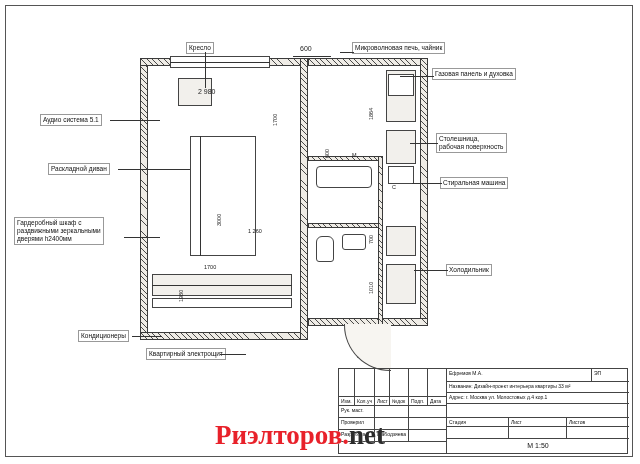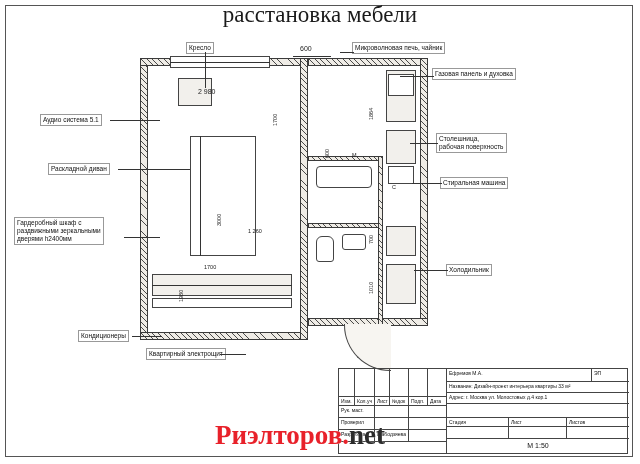--- a/index.html
+++ b/index.html
@@ -81,21 +81,20 @@
   }
   .wm-real .net{color:#2b2b2b;}
 </style>
 </head>
 <body>
 
 <div id="root">
 
   <div class="border-frame"></div>
 
-  <div class="title">расстановка мебели</div>
 
   <div id="plan">
 
     <div class="wall hatch" style="left:10px;top:10px;width:8px;height:282px;"></div>
     <div class="wall hatch" style="left:10px;top:10px;width:168px;height:8px;"></div>
     <div class="wall hatch" style="left:10px;top:284px;width:168px;height:8px;"></div>
     <div class="wall hatch" style="left:170px;top:10px;width:8px;height:282px;"></div>
 
     <div class="wall hatch" style="left:178px;top:10px;width:120px;height:8px;"></div>
     <div class="wall hatch" style="left:290px;top:10px;width:8px;height:268px;"></div>

